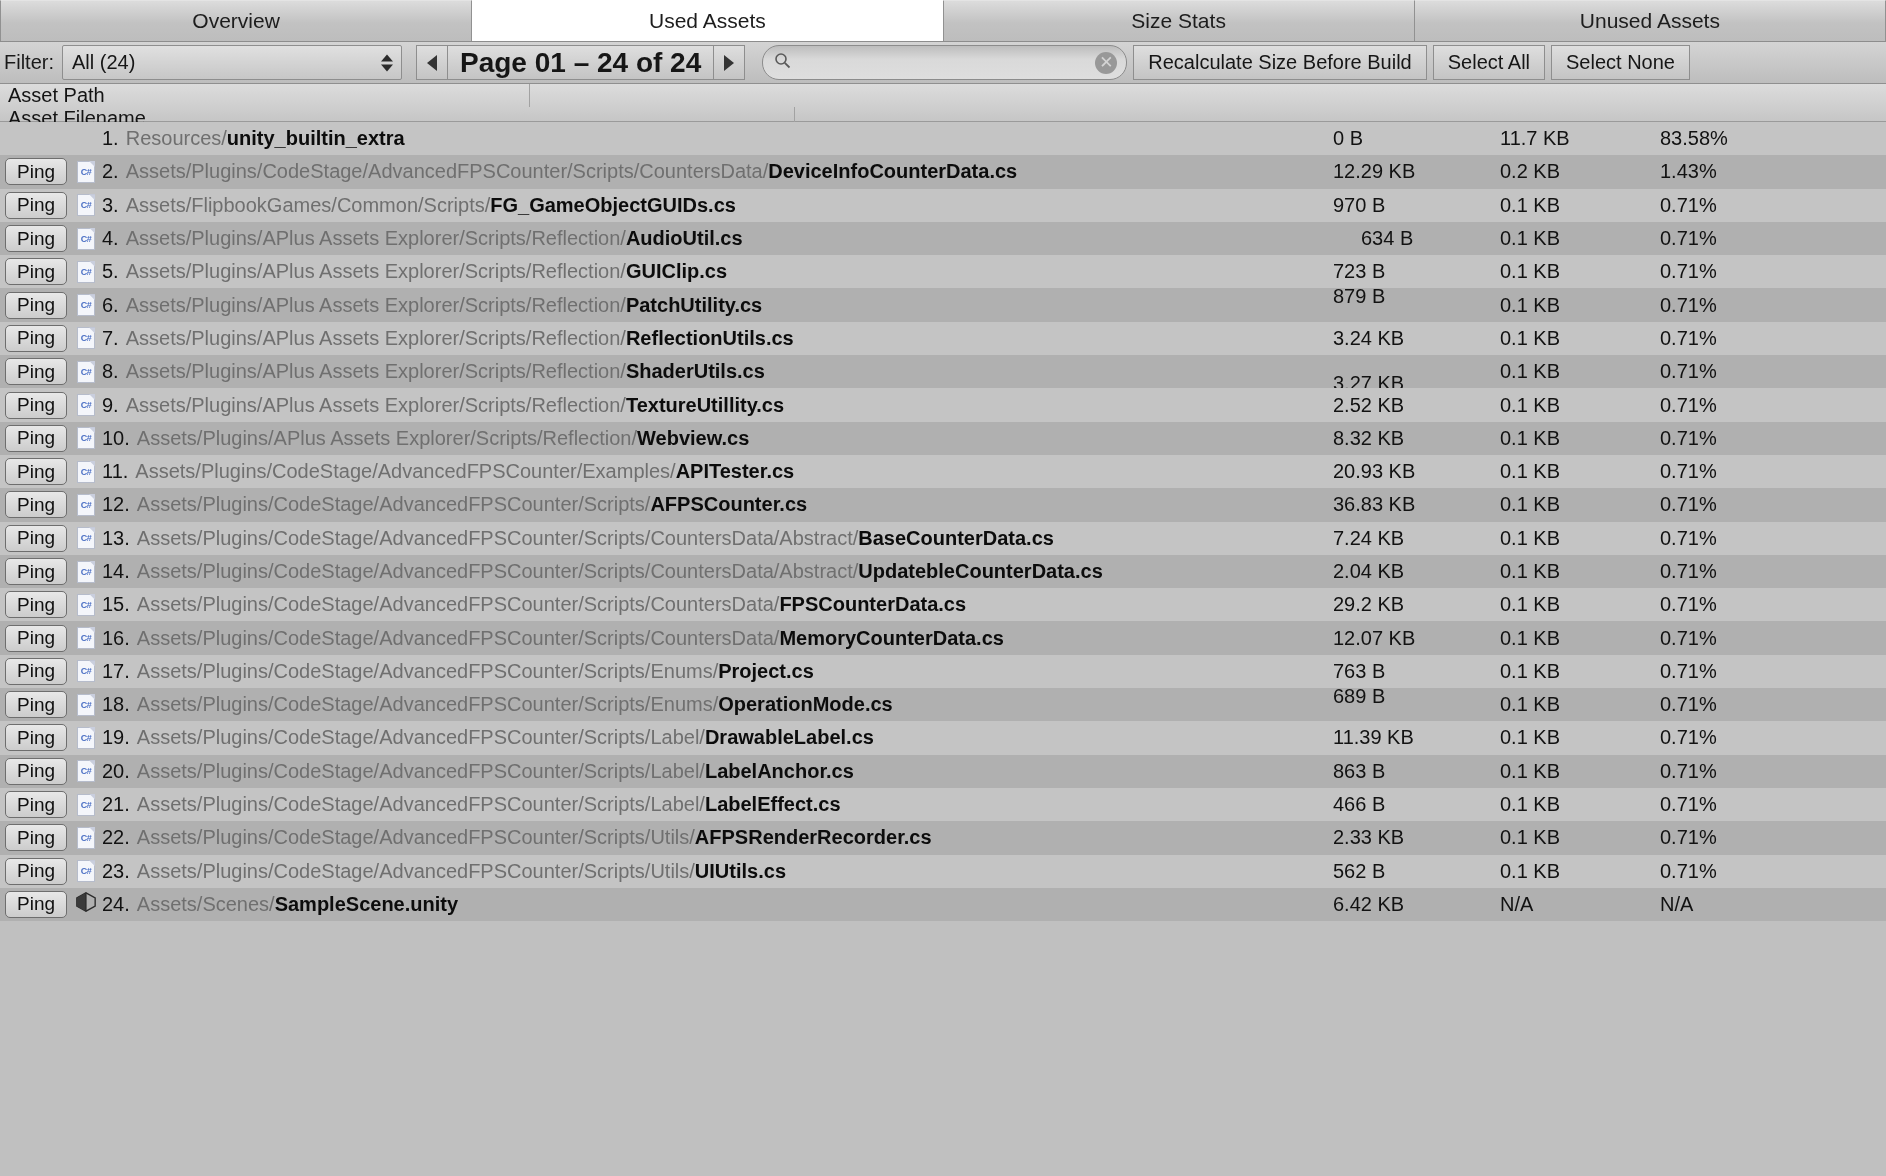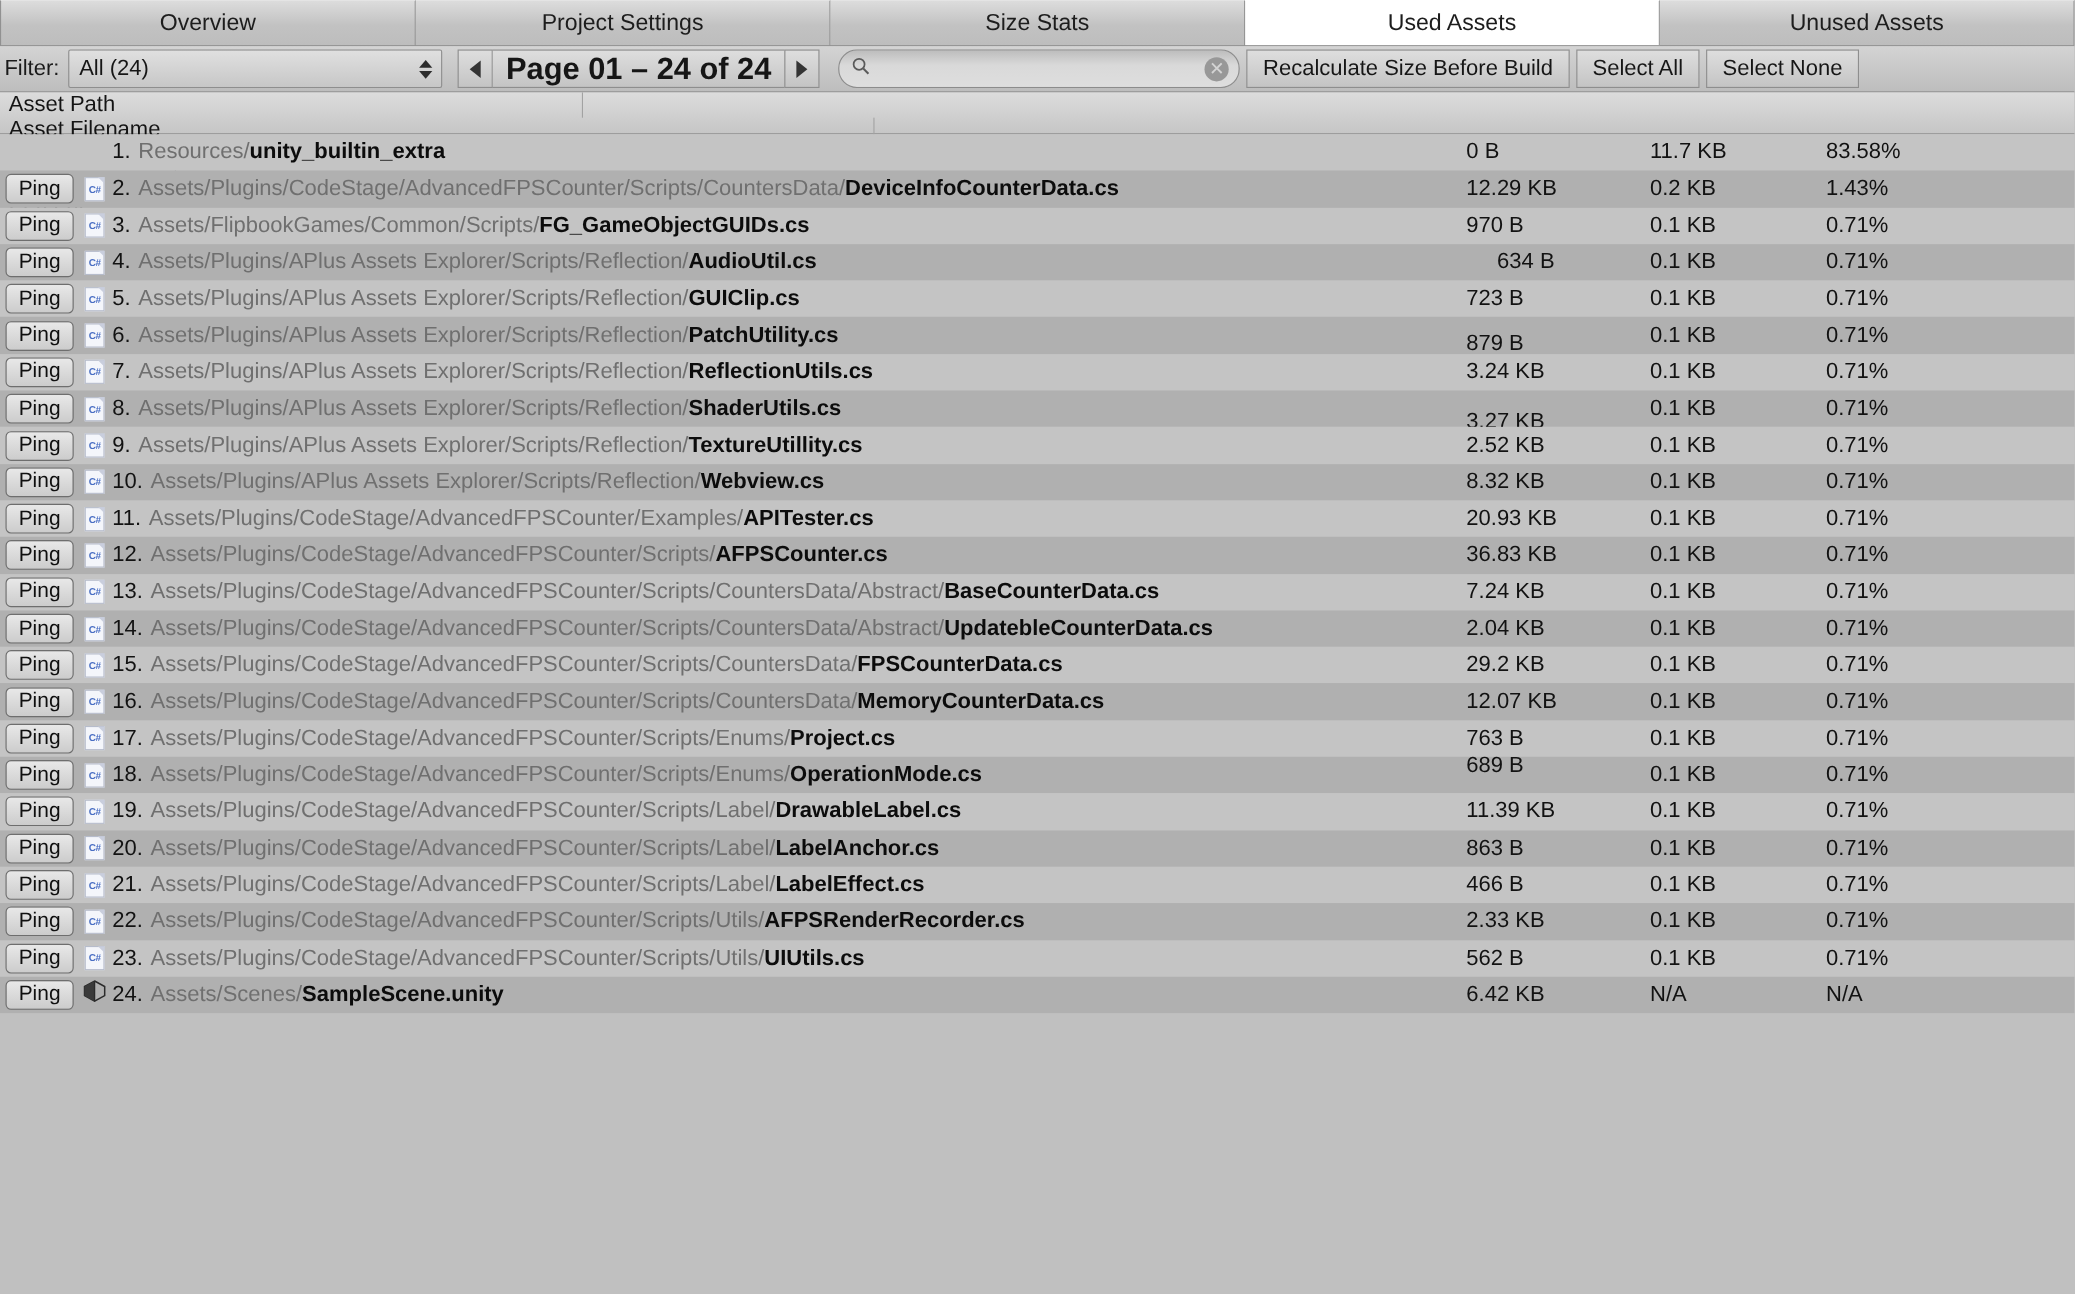--- a/index.html
+++ b/index.html
@@ -221,28 +221,25 @@
     letter-spacing: -0.4px;
   }
 </style>
 </head>
 <body>
 
 <div id="tabbar">
     <div class="tab">
       <span>Overview</span>
     </div>
-    <div class="tab">
-      <span>Project Settings</span>
+    <div class="tab selected">
+      <span>Used Assets</span>
     </div>
     <div class="tab">
       <span>Size Stats</span>
-    </div>
-    <div class="tab selected">
-      <span>Used Assets</span>
     </div>
     <div class="tab">
       <span>Unused Assets</span>
     </div>
   </div>
 
 <div id="toolbar">
   <div class="tb-label">Filter:</div>
   <div class="tb-dropdown">
     <span>All (24)</span>
@@ -401,21 +398,21 @@
             <span class="cs-fold"></span>
             <span class="cs-txt">C#</span>
           </span>
         </div>
         <div class="cell-path">
           <span class="idx">6.</span>
           <span class="dir">Assets/Plugins/APlus Assets Explorer/Scripts/Reflection/</span>
           <span class="fname">PatchUtility.cs</span>
         </div>
       </div>
-      <div class="cell-num c-before" style="top: 16px; height: 17px;">879 B</div>
+      <div class="cell-num c-before" style="top: 0px; height: 17px;">879 B</div>
       <div class="cell-num c-inbuild" style="top: 0px; height: 33.3px;">0.1 KB</div>
       <div class="cell-num c-pct" style="top: 0px; height: 33.3px;">0.71%</div>
     </div>
     <div class="rowwrap">
       <div class="row odd">
         <div class="cell-ping">
           <div class="ping-btn">Ping</div>
         </div>
         <div class="cell-icon">
           <span class="cs-icon">

